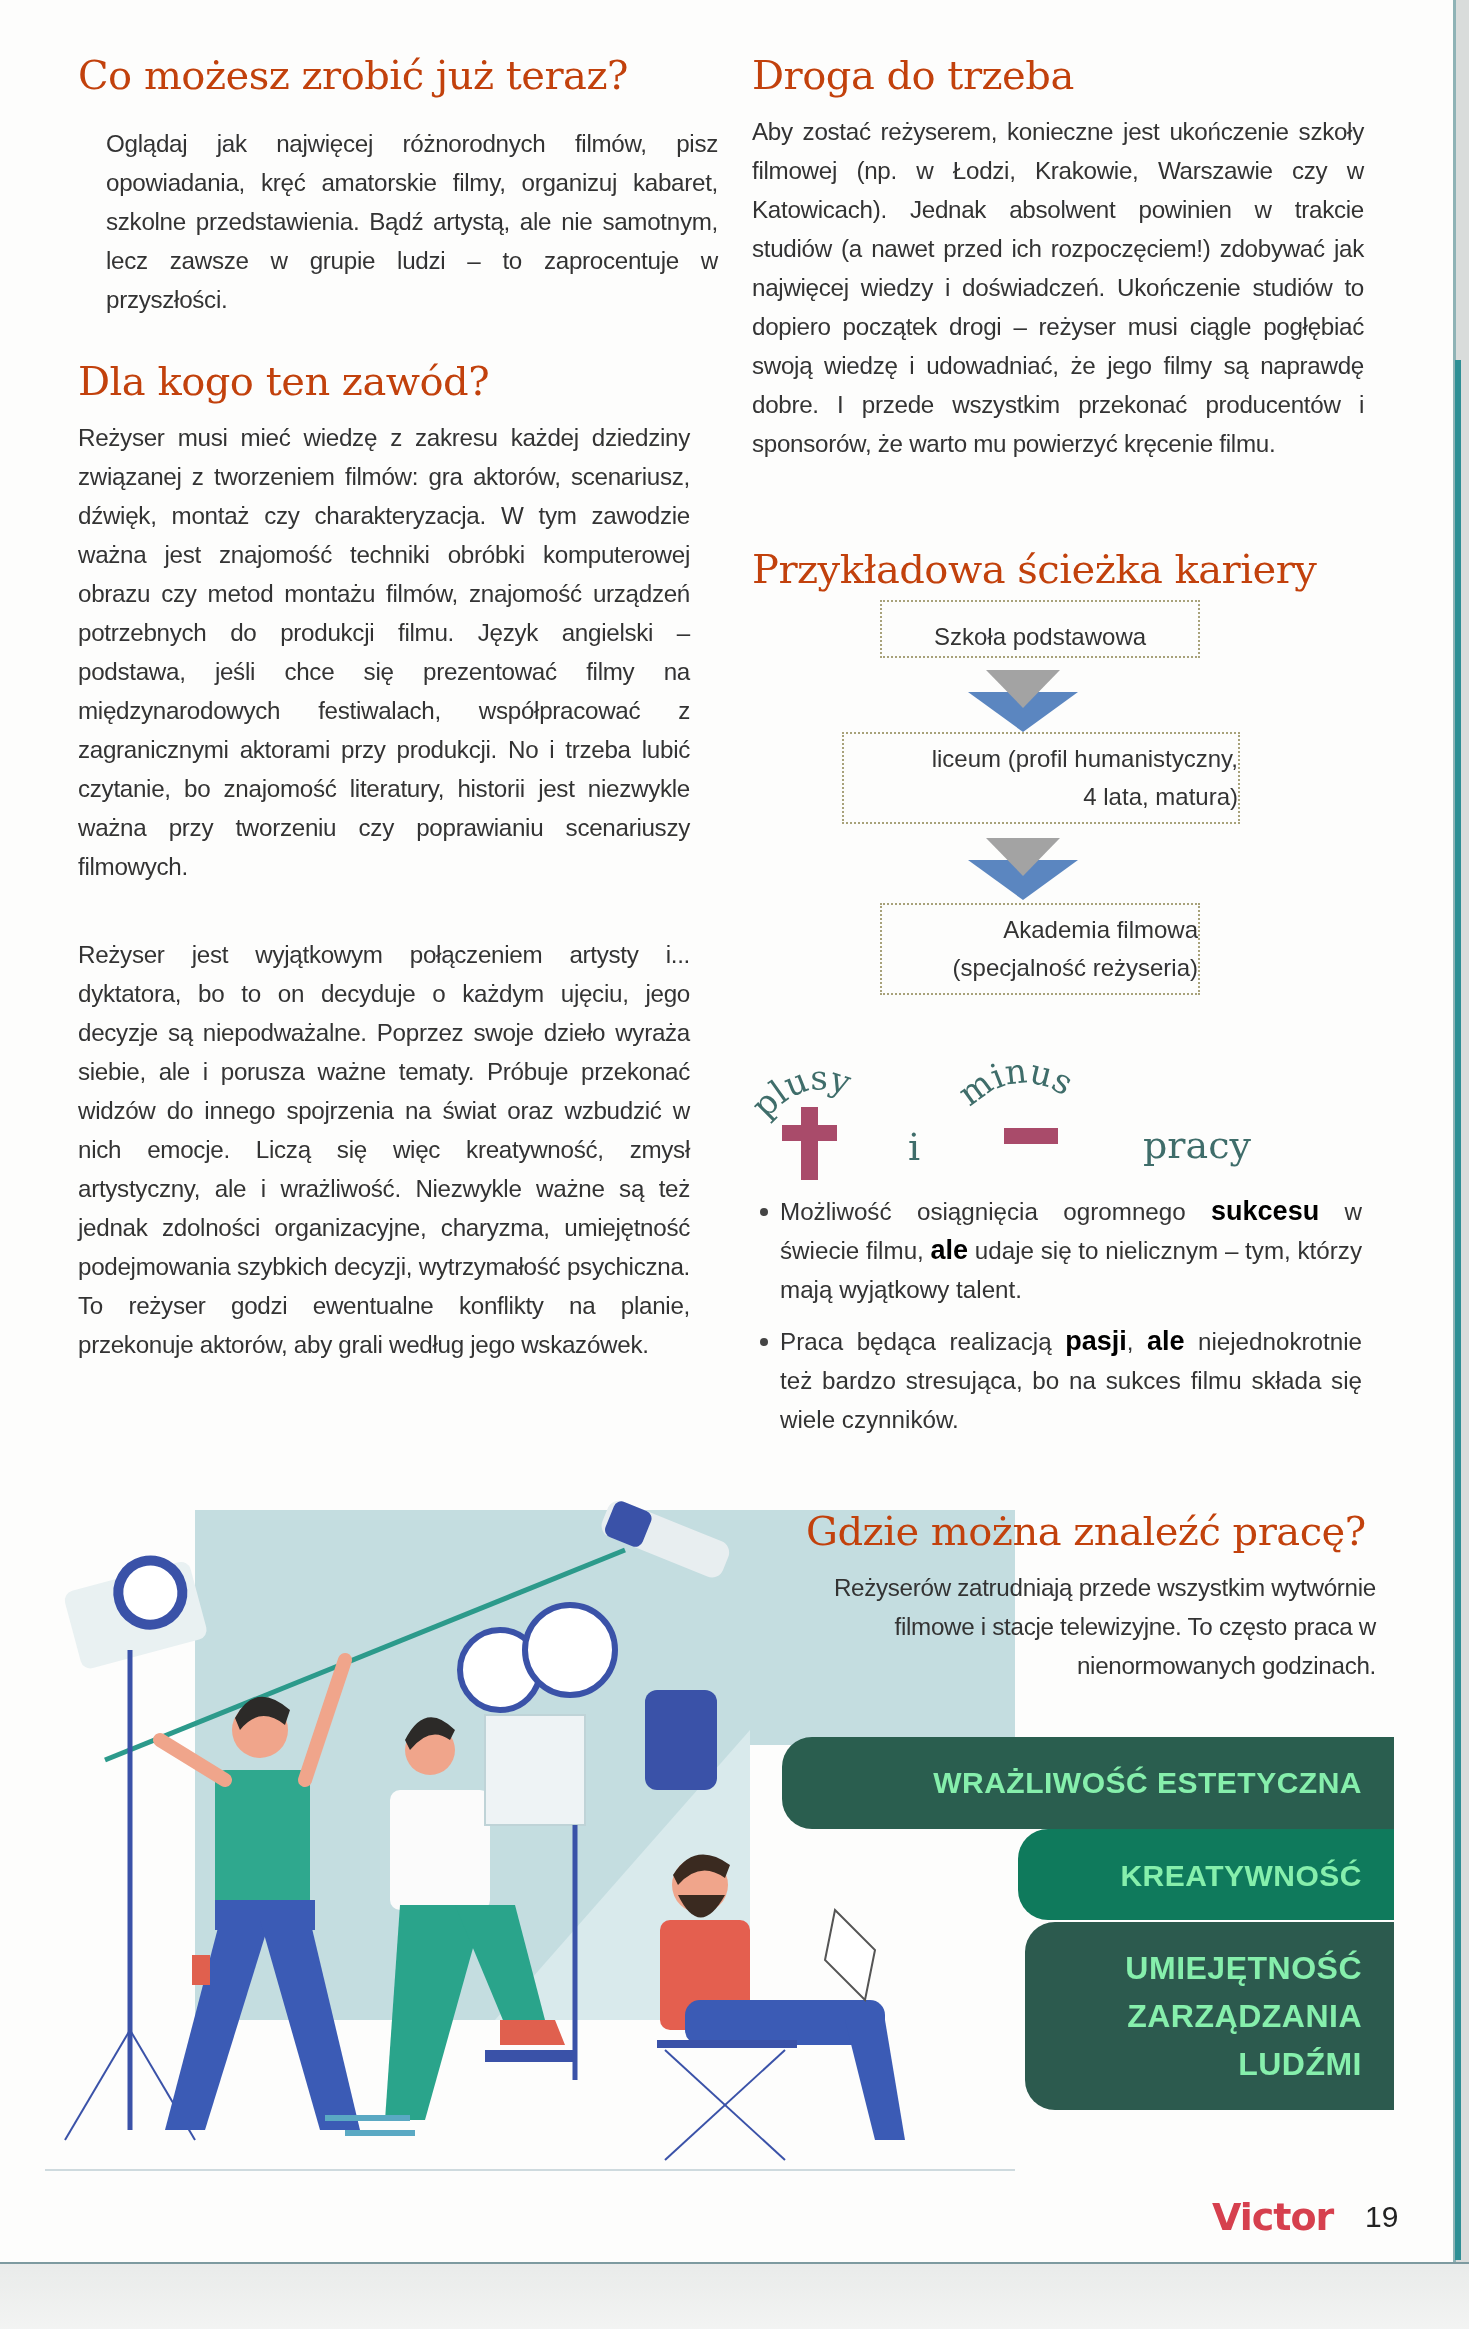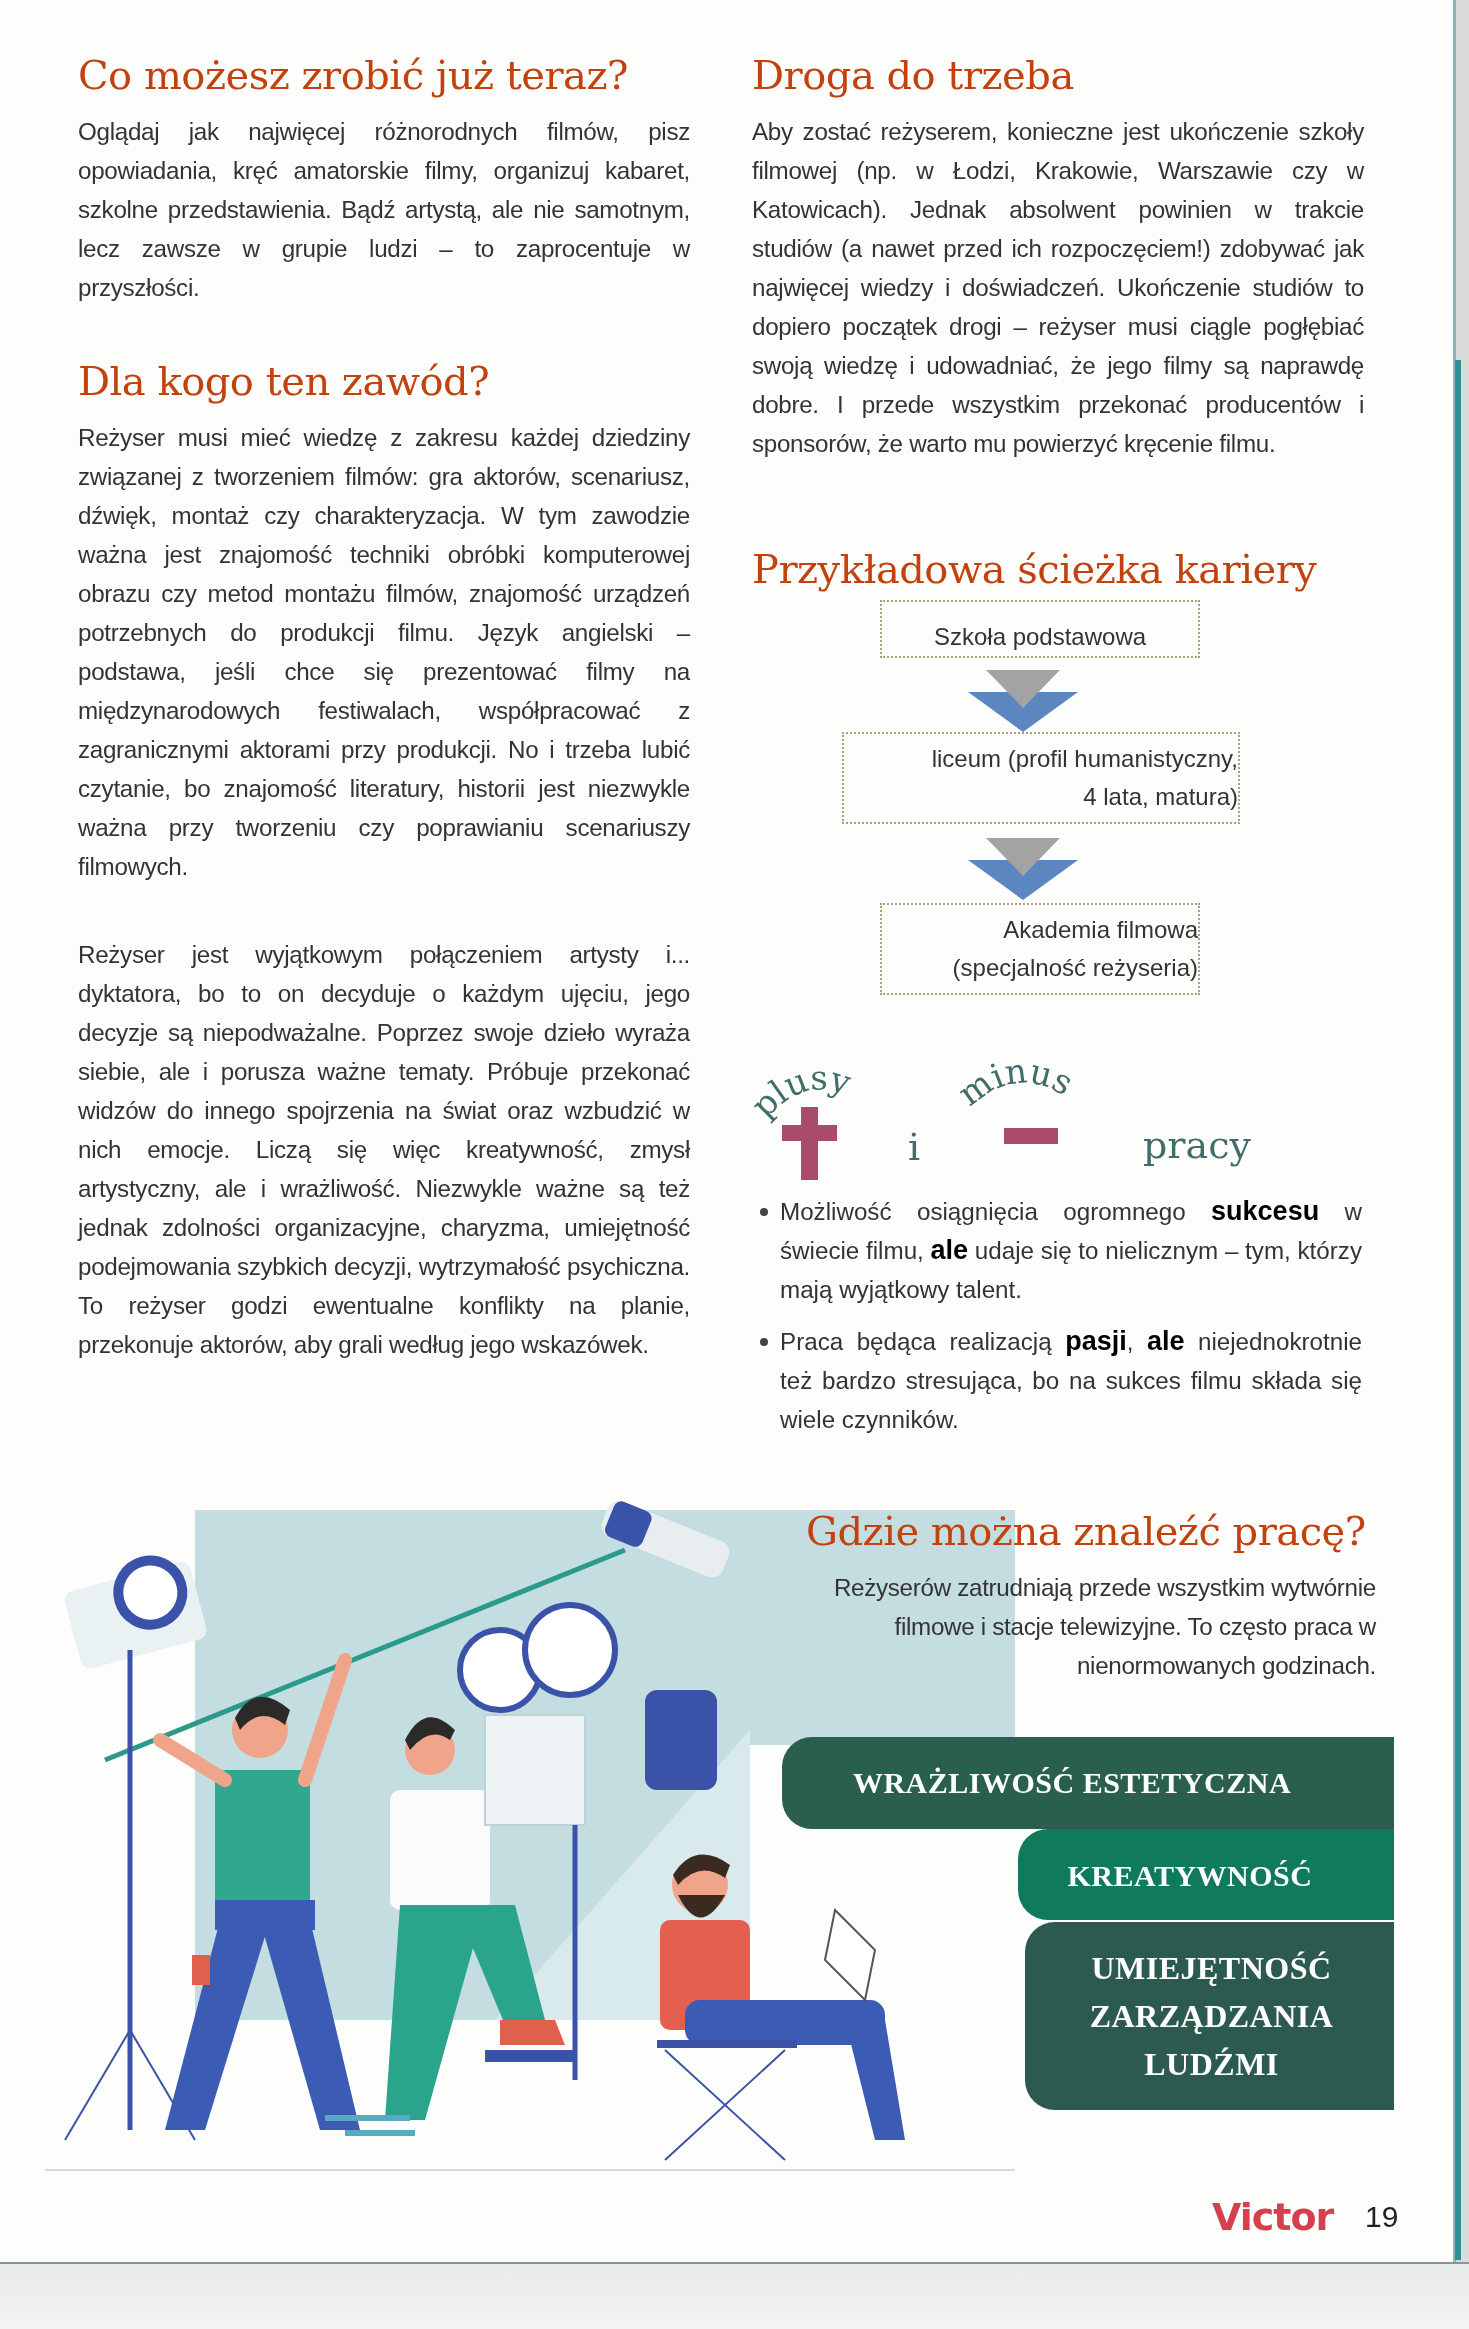--- a/index.html
+++ b/index.html
@@ -13,35 +13,35 @@
   .p{position:absolute;font-size:24.2px;line-height:39px;text-align:justify;color:#333;margin:0;letter-spacing:-0.3px;font-family:"Liberation Sans","DejaVu Sans",sans-serif;}
   .col-l{left:78px;width:612px;}
   .col-r{left:752px;width:612px;}
   .box{position:absolute;border:2px dotted #a8a27a;text-align:center;font-size:24px;line-height:38px;color:#333;box-sizing:border-box;font-family:"Liberation Sans",sans-serif;display:flex;align-items:flex-end;justify-content:center;}
   .arrow{position:absolute;width:110px;height:62px;}
   .pm{position:absolute;}
   .bullet{position:absolute;left:758px;width:604px;font-size:24.2px;line-height:39px;text-align:justify;color:#333;font-family:"Liberation Sans",sans-serif;padding-left:22px;box-sizing:border-box;}
   .bullet:before{content:"";position:absolute;left:2px;top:16px;width:8px;height:8px;border-radius:50%;background:#444;}
   .bullet b{font-weight:bold;font-size:27px;color:#000000;}
   .illus{position:absolute;left:45px;top:1480px;width:970px;height:700px;}
-  .badge{position:absolute;color:#ffffff;font-family:Liberation Serif, serif;font-weight:bold;text-align:center;letter-spacing:0.5px;box-sizing:border-box;}
+  .badge{position:absolute;color:#86efac;font-family:Liberation Sans, sans-serif;font-weight:bold;text-align:right;letter-spacing:0.5px;box-sizing:border-box;}
   .footer-brand{position:absolute;left:1212px;top:2195px;font-family:"DejaVu Sans",sans-serif;font-weight:bold;font-size:38px;color:#d6404e;letter-spacing:-1px;}
   .footer-page{position:absolute;left:1365px;top:2200px;font-family:"Liberation Sans",sans-serif;font-size:30px;color:#222;}
 </style>
 </head>
 <body>
 
 <div class="page"></div>
 <div class="right-edge"></div>
 <div class="binding"></div>
 <div class="binding-teal"></div>
 <div class="bottom-strip"></div>
 
 <h2 class="h col-l" style="top:52px;font-size:40px;">Co możesz zrobić już teraz?</h2>
-<p class="p col-l" style="top:112px;">Oglądaj jak najwięcej różnorodnych filmów, pisz opowiadania, kręć amatorskie filmy, organizuj kabaret, szkolne przedstawienia. Bądź artystą, ale nie samotnym, lecz zawsze w grupie ludzi – to zaprocentuje w przyszłości.</p>
+<p class="p col-l" style="top:124px;margin-left:28px;">Oglądaj jak najwięcej różnorodnych filmów, pisz opowiadania, kręć amatorskie filmy, organizuj kabaret, szkolne przedstawienia. Bądź artystą, ale nie samotnym, lecz zawsze w grupie ludzi – to zaprocentuje w przyszłości.</p>
 
 <h2 class="h col-l" style="top:358px;font-size:40px;">Dla kogo ten zawód?</h2>
 <p class="p col-l" style="top:418px;">Reżyser musi mieć wiedzę z zakresu każdej dziedziny związanej z tworzeniem filmów: gra aktorów, scenariusz, dźwięk, montaż czy charakteryzacja. W tym zawodzie ważna jest znajomość techniki obróbki komputerowej obrazu czy metod montażu filmów, znajomość urządzeń potrzebnych do produkcji filmu. Język angielski – podstawa, jeśli chce się prezentować filmy na międzynarodowych festiwalach, współpracować z zagranicznymi aktorami przy produkcji. No i trzeba lubić czytanie, bo znajomość literatury, historii jest niezwykle ważna przy tworzeniu czy poprawianiu scenariuszy filmowych.</p>
 <p class="p col-l" style="top:935px;">Reżyser jest wyjątkowym połączeniem artysty i... dyktatora, bo to on decyduje o każdym ujęciu, jego decyzje są niepodważalne. Poprzez swoje dzieło wyraża siebie, ale i porusza ważne tematy. Próbuje przekonać widzów do innego spojrzenia na świat oraz wzbudzić w nich emocje. Liczą się więc kreatywność, zmysł artystyczny, ale i wrażliwość. Niezwykle ważne są też jednak zdolności organizacyjne, charyzma, umiejętność podejmowania szybkich decyzji, wytrzymałość psychiczna. To reżyser godzi ewentualne konflikty na planie, przekonuje aktorów, aby grali według jego wskazówek.</p>
 
 <h2 class="h col-r" style="top:52px;font-size:40px;">Droga do trzeba</h2>
 <p class="p col-r" style="top:112px;">Aby zostać reżyserem, konieczne jest ukończenie szkoły filmowej (np. w Łodzi, Krakowie, Warszawie czy w Katowicach). Jednak absolwent powinien w trakcie studiów (a nawet przed ich rozpoczęciem!) zdobywać jak najwięcej wiedzy i doświadczeń. Ukończenie studiów to dopiero początek drogi – reżyser musi ciągle pogłębiać swoją wiedzę i udowadniać, że jego filmy są naprawdę dobre. I przede wszystkim przekonać producentów i sponsorów, że warto mu powierzyć kręcenie filmu.</p>
 
 <h2 class="h col-r" style="top:538px;font-size:40px;margin-top:8px;">Przykładowa ścieżka kariery</h2>
 

